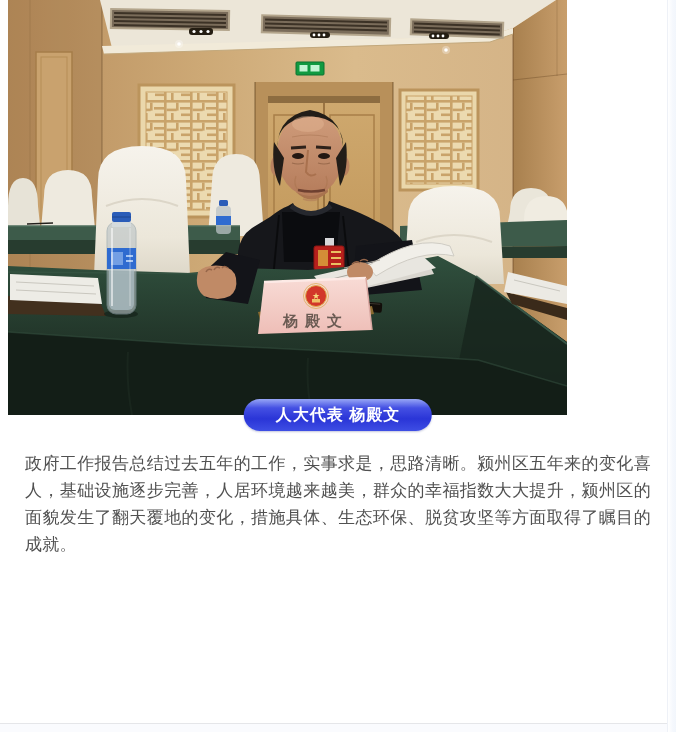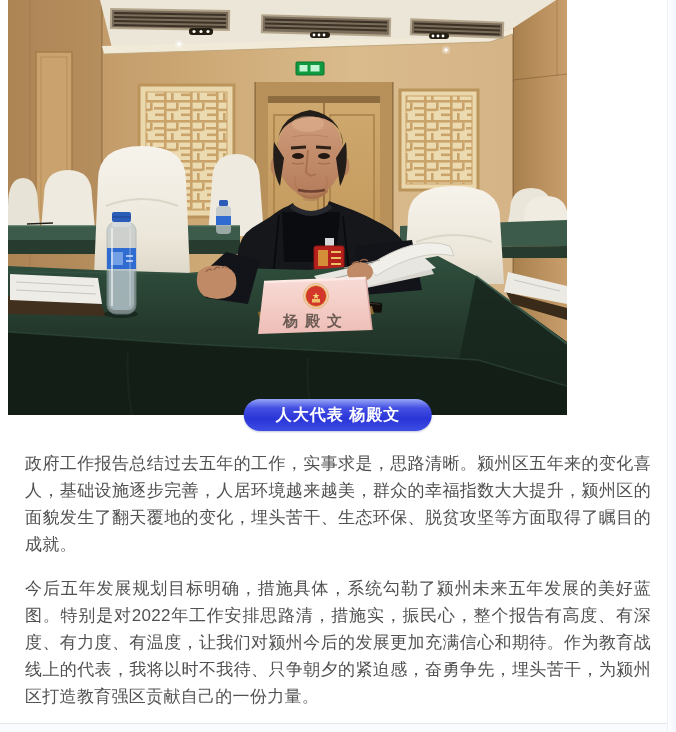--- a/index.html
+++ b/index.html
@@ -315,19 +315,18 @@
       <line x1="506" y1="280" x2="552" y2="291" stroke="#c9c7bf" stroke-width="1"></line>
     </g>
   </svg>
 </div>
 
 <div class="caption-badge">
   <span>人大代表 杨殿文</span>
 </div>
 
 <div class="article">
-  <p>政府工作报告总结过去五年的工作，实事求是，思路清晰。颍州区五年来的变化喜人，基础设施逐步完善，人居环境越来越美，群众的幸福指数大大提升，颍州区的面貌发生了翻天覆地的变化，埋头苦干、生态环保、脱贫攻坚等方面取得了瞩目的成就。</p>
-  <p>今后五年发展规划目标明确，措施具体，系统勾勒了颍州未来五年发展的美好蓝图。特别是对2022年工作安排思路清，措施实，振民心，整个报告有高度、有深度、有力度、有温度，让我们对颍州今后的发展更加充满信心和期待。作为教育战线上的代表，我将以时不我待、只争朝夕的紧迫感，奋勇争先，埋头苦干，为颍州区打造教育强区贡献自己的一份力量。</p>
+  <p>政府工作报告总结过去五年的工作，实事求是，思路清晰。颍州区五年来的变化喜人，基础设施逐步完善，人居环境越来越美，群众的幸福指数大大提升，颍州区的面貌发生了翻天覆地的变化，措施具体、生态环保、脱贫攻坚等方面取得了瞩目的成就。</p>
 </div>
 
 <div class="bottom-divider"></div>
 <div class="bottom-strip"></div>
 <div class="right-gutter"></div>
 
 </body></html>

